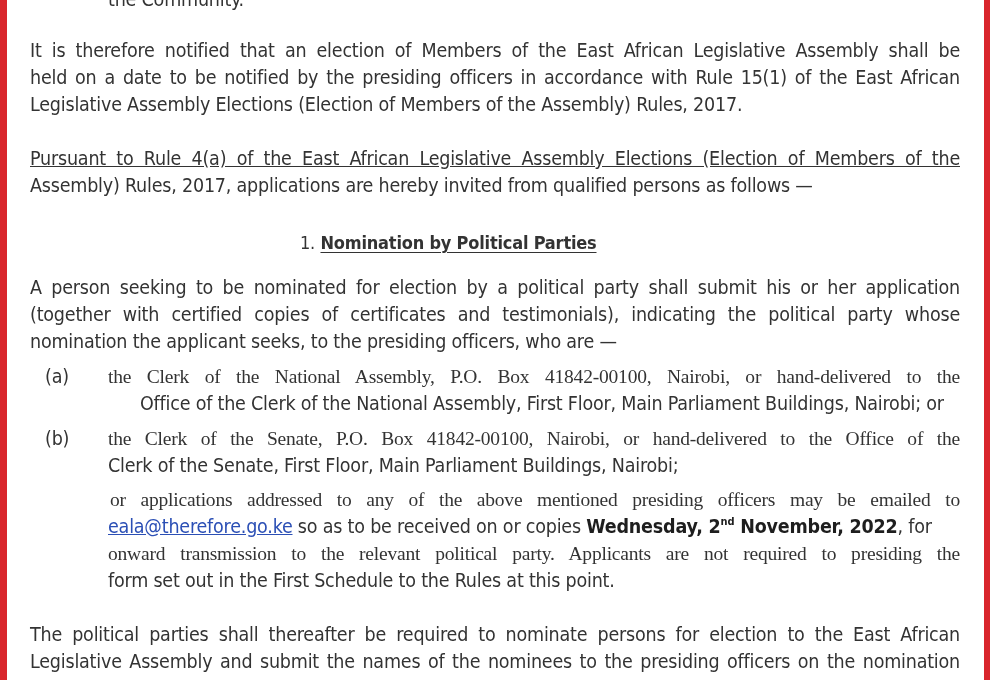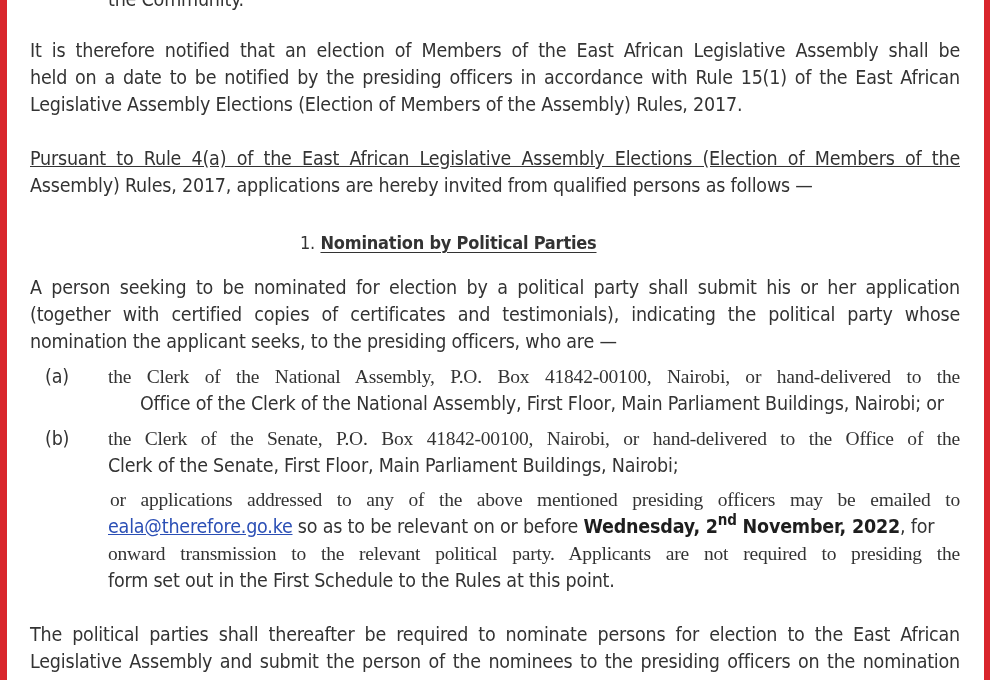--- a/index.html
+++ b/index.html
@@ -13,21 +13,21 @@
   .border-right { position:absolute; left:984px; top:0; width:6px; height:680px; background:#d9262c; }
   .page { position:absolute; left:30px; top:0; width:930px; }
   .line { position:absolute; white-space:nowrap; font-size:19.5px; line-height:27px; letter-spacing:-0.2px; }
   .just { display:block; text-align:justify; text-align-last:justify; width:930px; }
   .just-ind { display:block; text-align:justify; text-align-last:justify;font-family:Liberation Serif, serif; }
   .heading { font-size:18px; font-weight:bold; }
   .heading .num { font-weight:normal; }
   .heading u { text-decoration:underline; text-underline-offset:3px; }
   .link { color:#2b4fb5; text-decoration:underline; }
   b { color:#1e1e1e; }
-  sup { font-size:15px; vertical-align:8px; line-height:0; }
+  sup { font-size:11px; vertical-align:8px; line-height:0; }
 </style>
 </head>
 <body>
 
 <div class="border-left"></div>
 <div class="border-right"></div>
 
 <div class="page">
 
   <div class="line" style="left:78px; top:-14px;">the Community.</div>
@@ -67,29 +67,29 @@
   <div class="line" style="left:15px; top:425px;">(b)</div>
   <div class="line" style="left:78px; top:425px; width:852px;">
       <span class="just-ind">the Clerk of the Senate, P.O. Box 41842-00100, Nairobi, or hand-delivered to the Office of the</span>
     </div>
   <div class="line" style="left:78px; top:452px;">Clerk of the Senate, First Floor, Main Parliament Buildings, Nairobi;</div>
 
   <div class="line" style="left:80px; top:486px; width:850px;">
       <span class="just-ind">or applications addressed to any of the above mentioned presiding officers may be emailed to</span>
     </div>
   <div class="line" style="left:78px; top:513px;">
-    <span class="link">eala@therefore.go.ke</span><span> so as to be relevant on or before </span><b><span>Wednesday, 2</span><sup>nd</sup><span> November, 2022</span></b><span>, for</span>
+    <span class="link">eala@therefore.go.ke</span><span> so as to be received on or copies </span><b><span>Wednesday, 2</span><sup>nd</sup><span> November, 2022</span></b><span>, for</span>
   </div>
   <div class="line" style="left:78px; top:540px; width:852px;">
       <span class="just-ind">onward transmission to the relevant political party.  Applicants are not required to presiding the</span>
     </div>
   <div class="line" style="left:78px; top:567px;">form set out in the First Schedule to the Rules at this point.</div>
 
   <div class="line" style="left:0; top:621px;">
       <span class="just">The political parties shall thereafter be required to nominate persons for election to the East African</span>
     </div>
   <div class="line" style="left:0; top:648px;">
-      <span class="just">Legislative Assembly and submit the person of the nominees to the presiding officers on the nomination</span>
+      <span class="just">Legislative Assembly and submit the names of the nominees to the presiding officers on the nomination</span>
     </div>
   <div class="line" style="left:0; top:675px;">
       <span class="just">date. The names of the nominees shall be accompanied by the form prescribed in rule 8(1) and the First</span>
     </div>
 </div>
 
 </body></html>

